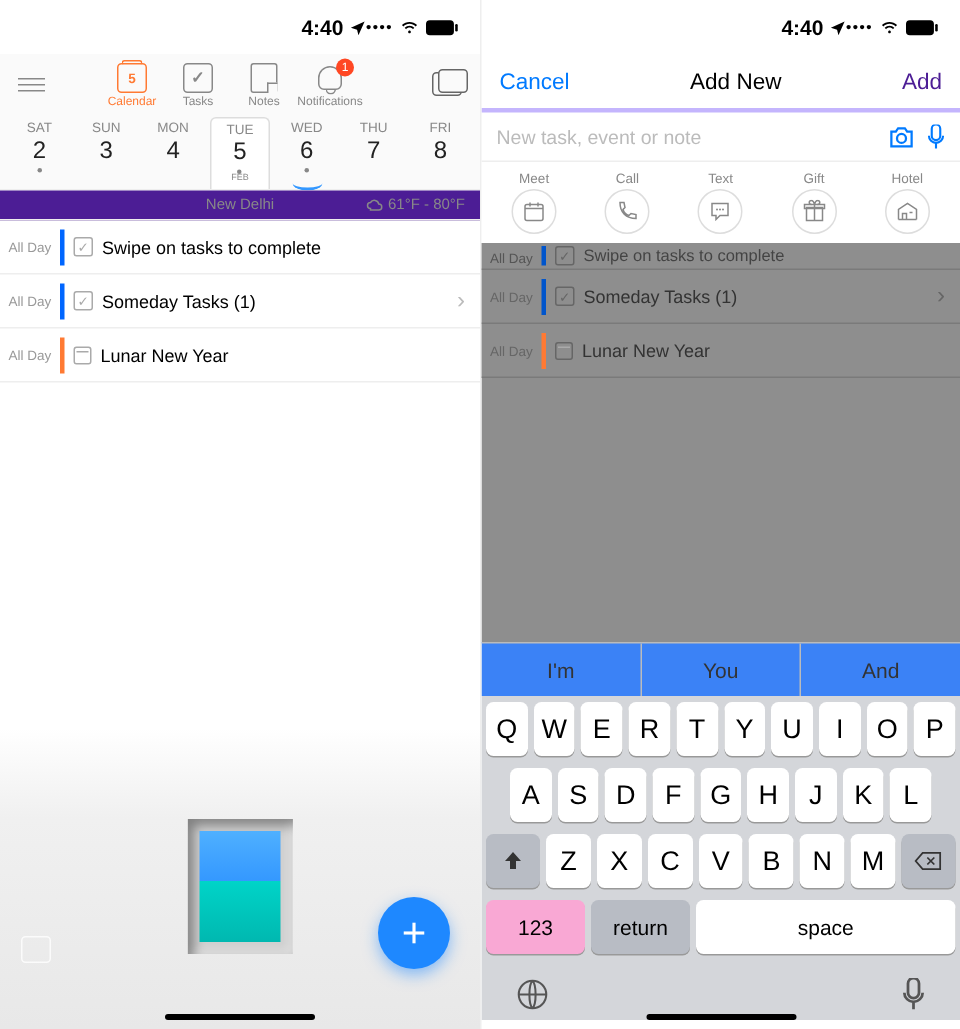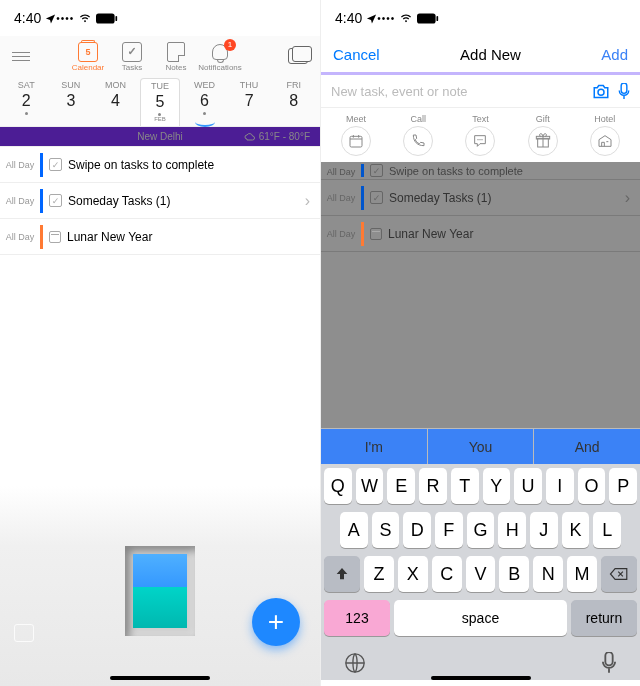--- a/index.html
+++ b/index.html
@@ -1,19 +1,19 @@
 <!DOCTYPE html>
 <html><head>
 <meta charset="utf-8">
 <style>
 *{margin:0;padding:0;box-sizing:border-box;font-family:-apple-system,Helvetica,Arial,sans-serif;-webkit-font-smoothing:antialiased}
 body{display:flex;width:640px;height:686px;background:#fff}
 .screen{width:320px;height:686px;position:relative;overflow:hidden;background:#fff}
 .screen+.screen{border-left:1px solid #eee}
-.status-bar{height:36px;display:flex;justify-content:flex-start;align-items:center;padding:0 14px;font-size:14px;font-weight:400}
+.status-bar{height:36px;display:flex;justify-content:flex-end;align-items:center;padding:0 14px;font-size:14px;font-weight:700}
 .status-left{display:flex;align-items:center;gap:4px}
 .status-right{display:flex;align-items:center;gap:4px}
 .toolbar{display:flex;align-items:center;height:40px;padding:0 6px;background:#fafafa}
 .hamburger{width:30px;display:flex;flex-direction:column;gap:3px;padding:6px}
 .hamburger span{height:1px;background:#888}
 .toolbar-tabs{display:flex;gap:0;margin-left:30px}
 .ttab{width:44px;text-align:center;font-size:8px;color:#888}
 .ttab.active{color:#ff7a33}
 .ttab .ticon{height:22px;display:flex;align-items:center;justify-content:center;position:relative}
 .ticon-box{width:20px;height:20px;border:1.5px solid currentColor;border-radius:3px;display:flex;align-items:center;justify-content:center;font-size:9px;font-weight:600;flex-direction:column;position:relative}
@@ -46,21 +46,21 @@
 .chev{margin-left:auto;margin-right:10px;color:#bbb;font-size:16px}
 .wallpaper{position:absolute;bottom:0;left:0;right:0;height:200px;background:linear-gradient(180deg,#fff 0%,#f0f0f0 30%,#e8e8e8 100%);display:flex;align-items:center;justify-content:center}
 .window-frame{width:70px;height:90px;background:#d0d0d0;box-shadow:inset 4px 4px 8px rgba(0,0,0,0.4),inset -2px -2px 6px rgba(255,255,255,0.5);display:flex;align-items:center;justify-content:center;margin-top:10px}
 .window-inner{width:54px;height:74px;background:linear-gradient(180deg,#4fb0ff 0%,#3498ff 45%,#00d4c8 45%,#00b8b0 100%);position:relative}
 .fab{position:absolute;bottom:40px;right:20px;width:48px;height:48px;background:#1e88ff;border-radius:50%;color:#fff;font-size:28px;display:flex;align-items:center;justify-content:center;box-shadow:0 4px 10px rgba(30,136,255,0.5)}
 .pic-icon{position:absolute;bottom:44px;left:14px;width:20px;height:18px;border:1.5px solid #fff;border-radius:3px;opacity:0.8}
 .home-ind{position:absolute;bottom:6px;left:50%;transform:translateX(-50%);width:100px;height:4px;background:#000;border-radius:3px}
 
 .nav2{display:flex;align-items:center;justify-content:space-between;height:36px;padding:0 12px;font-size:15px}
 .cancel{color:#007aff}
-.add{color:#3b82f6}
+.add{color:#4c1d95}
 .title2{font-weight:500}
 .input-row{display:flex;align-items:center;height:36px;padding:0 10px;border-top:3px solid #c4b5fd;border-bottom:1px solid #eee}
 .input-row input{flex:1;border:none;font-size:13px;outline:none;color:#007aff}
 .input-row input::placeholder{color:#bbb}
 .cam{color:#007aff;margin-right:8px}
 .mic2{color:#007aff}
 .quick-row{display:flex;justify-content:space-around;padding:6px 4px;background:#fff}
 .quick{text-align:center;font-size:9px;color:#888}
 .quick .qicon{width:30px;height:30px;border:1px solid #ddd;border-radius:50%;margin:2px auto 0;display:flex;align-items:center;justify-content:center;font-size:14px;color:#888}
 .dimmed{background:#8e8e8e;height:266px}
@@ -378,22 +378,22 @@
         <div class="key">M</div>
         <div class="key fn">
           <svg width="20" height="14" viewBox="0 0 24 18">
             <path d="M7 2h15v14H7l-6-7z" fill="none" stroke="#333" stroke-width="1.5"></path>
             <path d="M11 6l6 6M17 6l-6 6" stroke="#333" stroke-width="1.5"></path>
           </svg>
         </div>
       </div>
     <div class="krow">
       <div class="key num">123</div>
+      <div class="key ret">return</div>
       <div class="key space">space</div>
-      <div class="key ret">return</div>
     </div>
     <div class="kbottom">
       <svg width="22" height="22" viewBox="0 0 24 24">
           <circle cx="12" cy="12" r="10" fill="none" stroke="#555" stroke-width="1.5"></circle>
           <path d="M2 12h20M12 2c3 3 3 17 0 20M12 2c-3 3-3 17 0 20" fill="none" stroke="#555" stroke-width="1.5"></path>
         </svg>
       <svg width="16" height="22" viewBox="0 0 12 18">
           <rect x="3" y="0" width="6" height="11" rx="3" fill="none" stroke="#555" stroke-width="1.5"></rect>
           <path d="M1 8a5 5 0 0010 0M6 13v4" fill="none" stroke="#555" stroke-width="1.5"></path>
         </svg>

